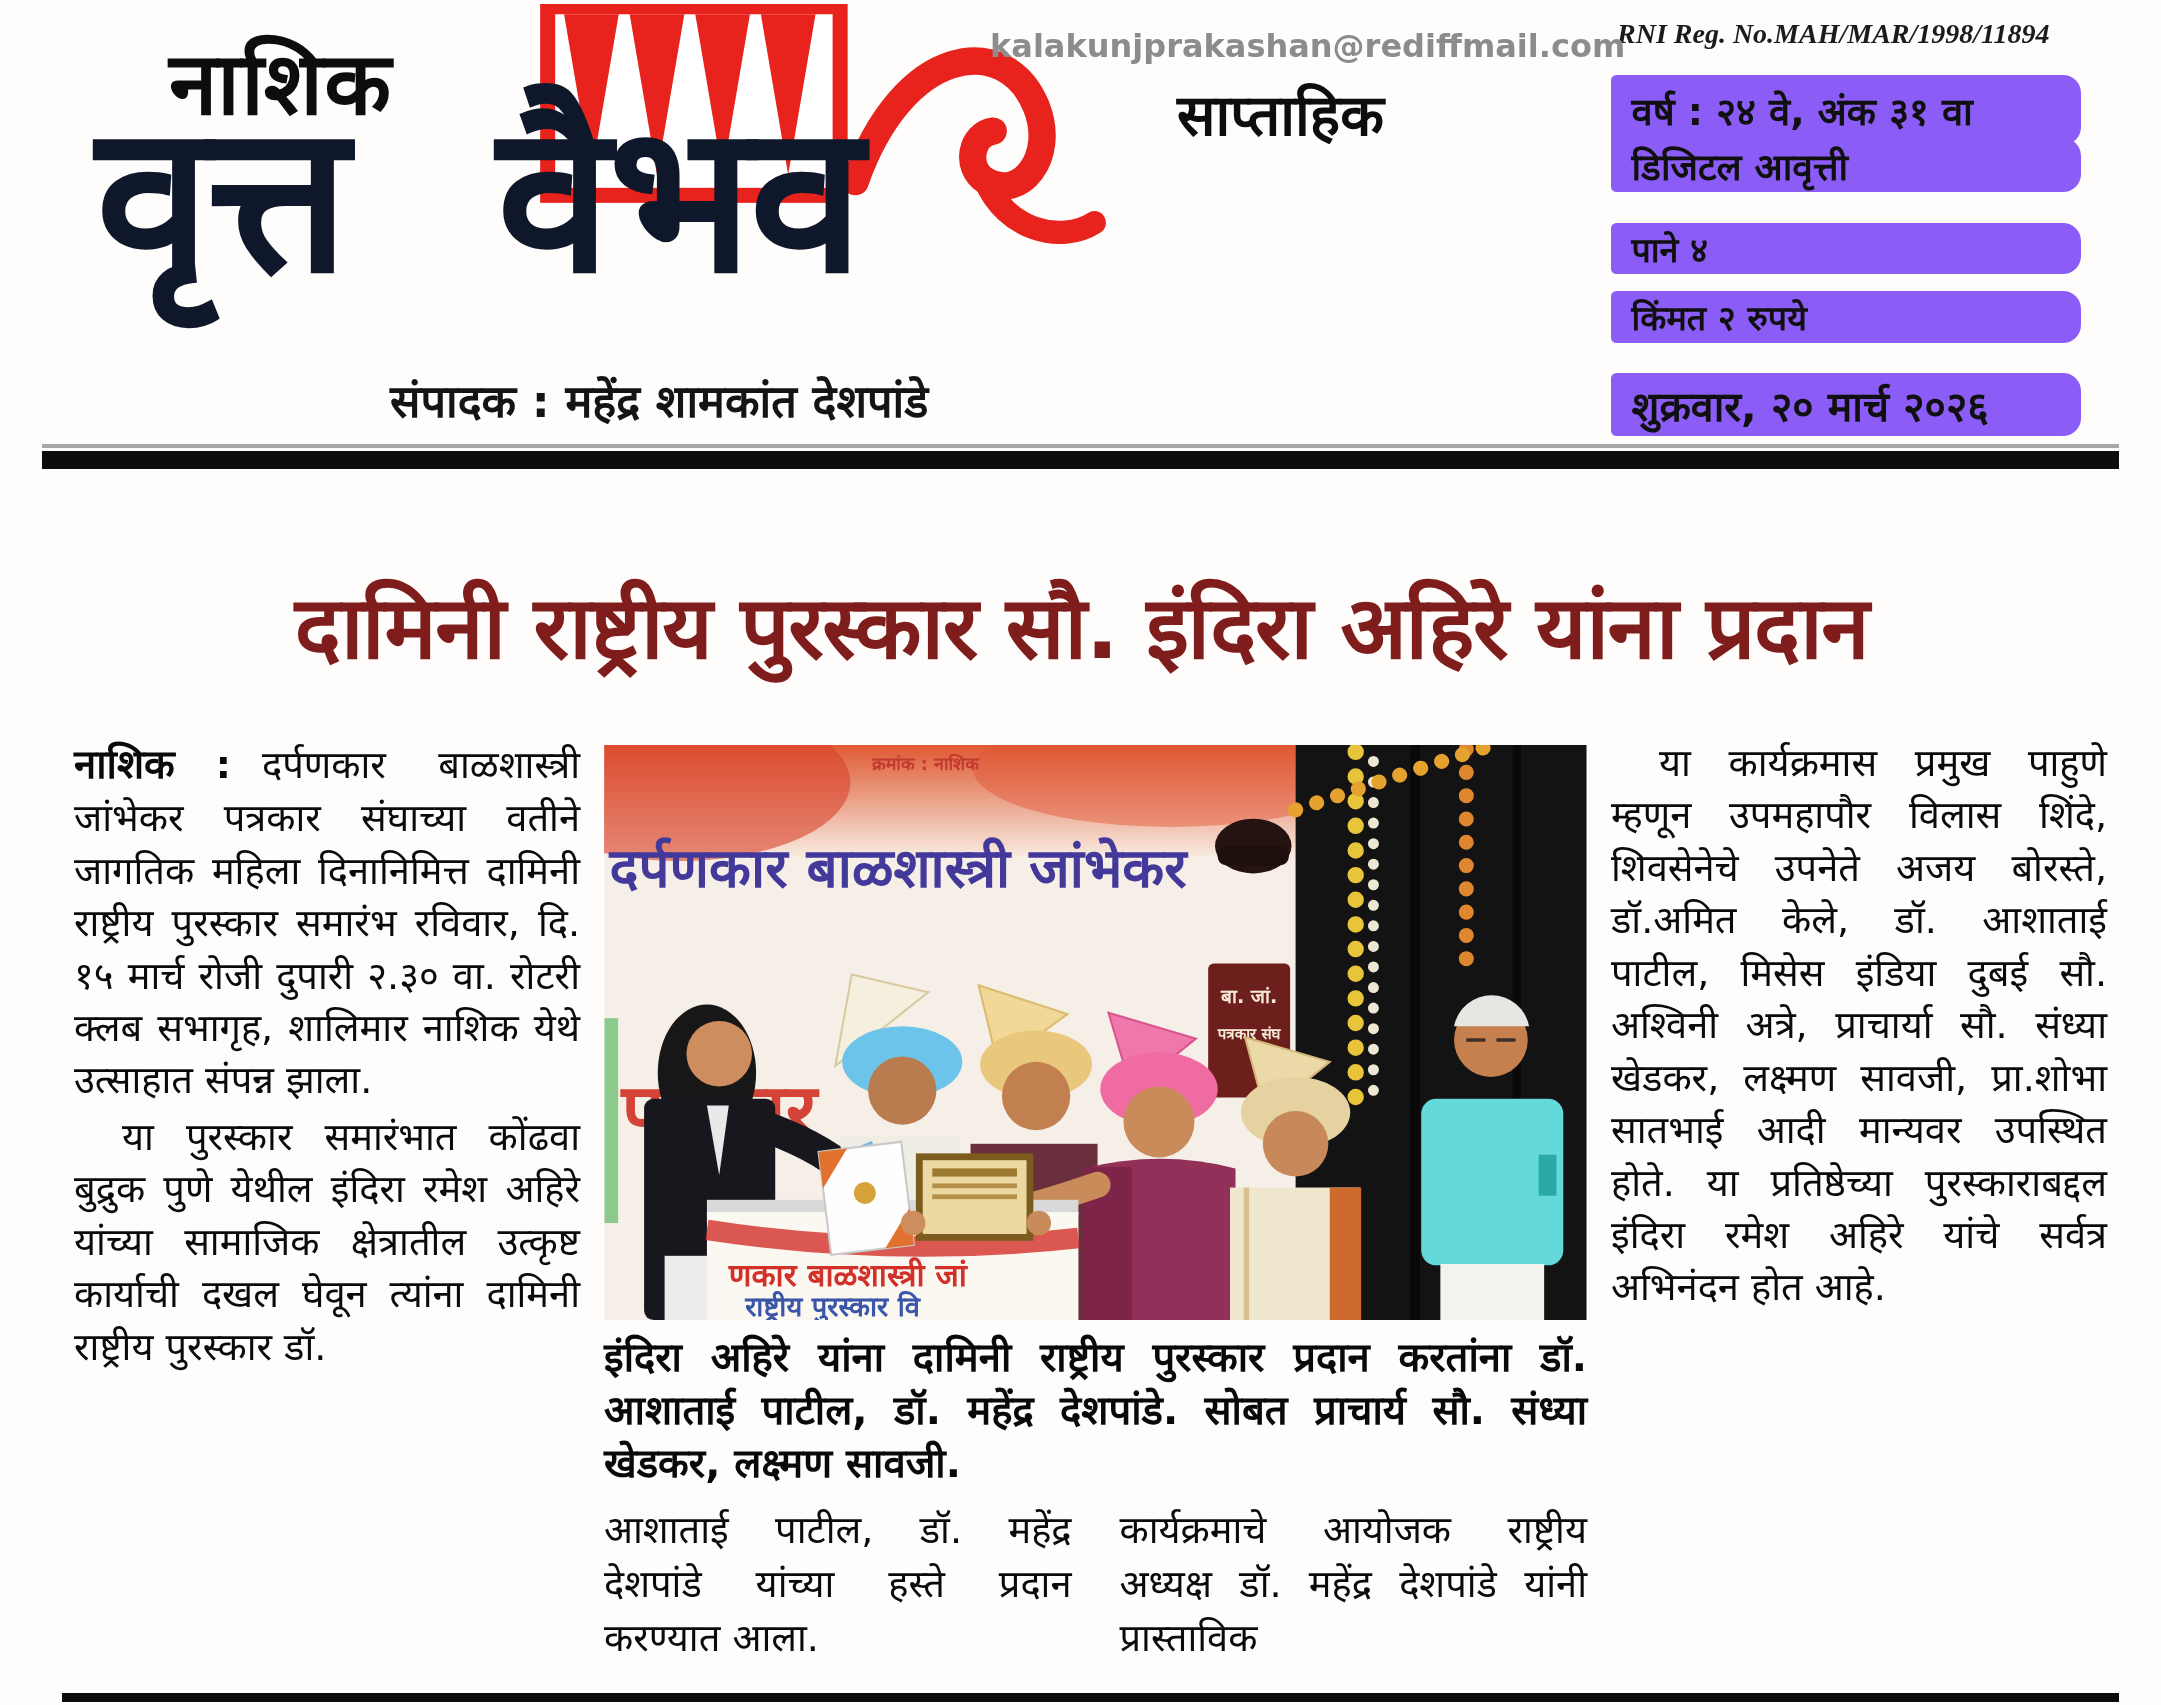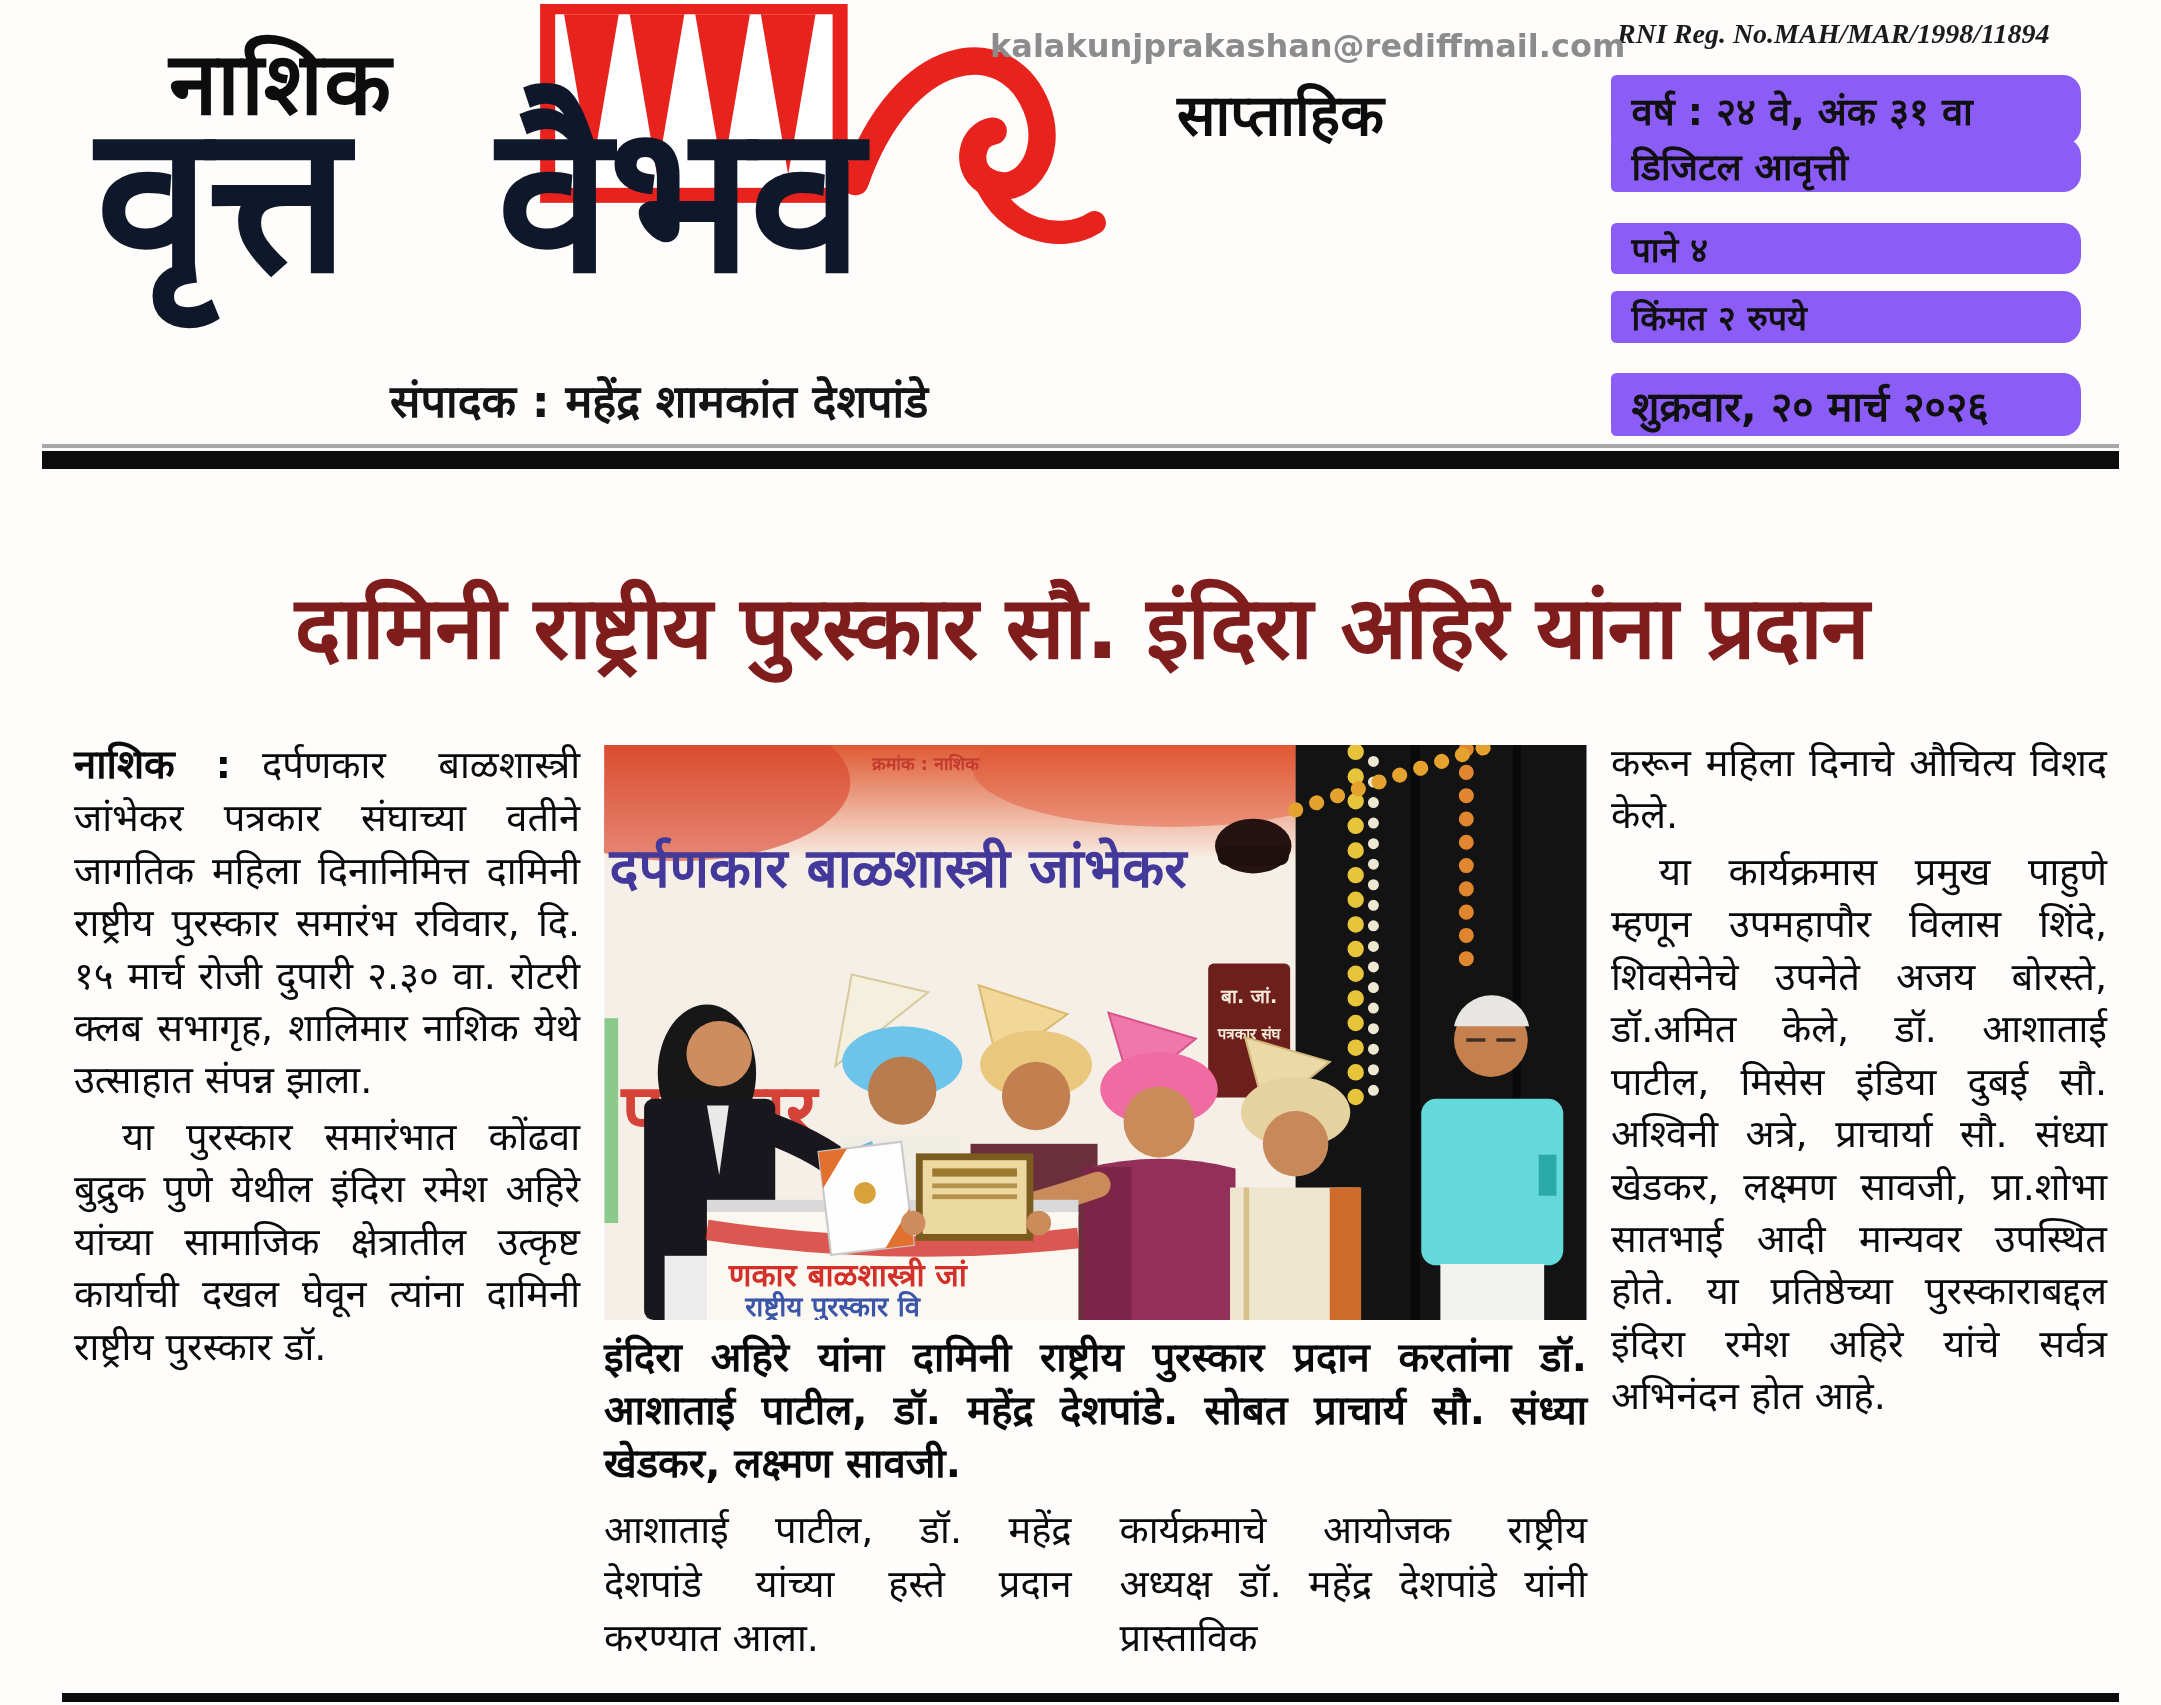--- a/index.html
+++ b/index.html
@@ -207,19 +207,18 @@
 
     <div class="caption">इंदिरा अहिरे यांना दामिनी राष्ट्रीय पुरस्कार प्रदान करतांना डॉ. आशाताई पाटील, डॉ. महेंद्र देशपांडे. सोबत प्राचार्य सौ. संध्या खेडकर, लक्ष्मण सावजी.</div>
 
     <div class="subcols">
       <div class="subcol">आशाताई पाटील, डॉ. महेंद्र देशपांडे यांच्या हस्ते प्रदान करण्यात आला.</div>
       <div class="subcol">कार्यक्रमाचे आयोजक राष्ट्रीय अध्यक्ष डॉ. महेंद्र देशपांडे यांनी प्रास्ताविक</div>
     </div>
   </div>
 
   <div class="col col-right">
-    <p>करून महिला दिनाचे औचित्य विशद केले.</p>
     <p class="indent">या कार्यक्रमास प्रमुख पाहुणे म्हणून उपमहापौर विलास शिंदे, शिवसेनेचे उपनेते अजय बोरस्ते, डॉ.अमित केले, डॉ. आशाताई पाटील, मिसेस इंडिया दुबई सौ. अश्विनी अत्रे, प्राचार्या सौ. संध्या खेडकर, लक्ष्मण सावजी, प्रा.शोभा सातभाई आदी मान्यवर उपस्थित होते. या प्रतिष्ठेच्या पुरस्काराबद्दल इंदिरा रमेश अहिरे यांचे सर्वत्र अभिनंदन होत आहे.</p>
   </div>
 
   <div class="rule-bottom"></div>
 </div>
 
 
 </body></html>

